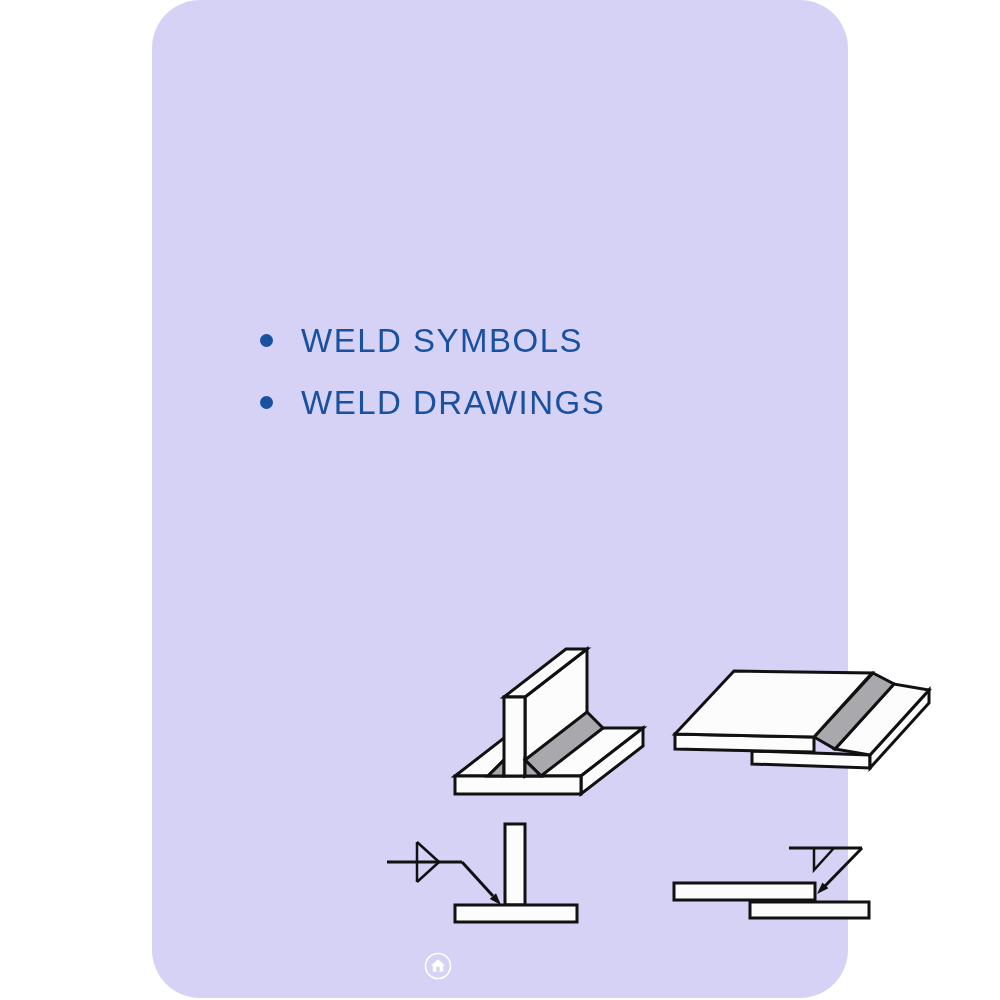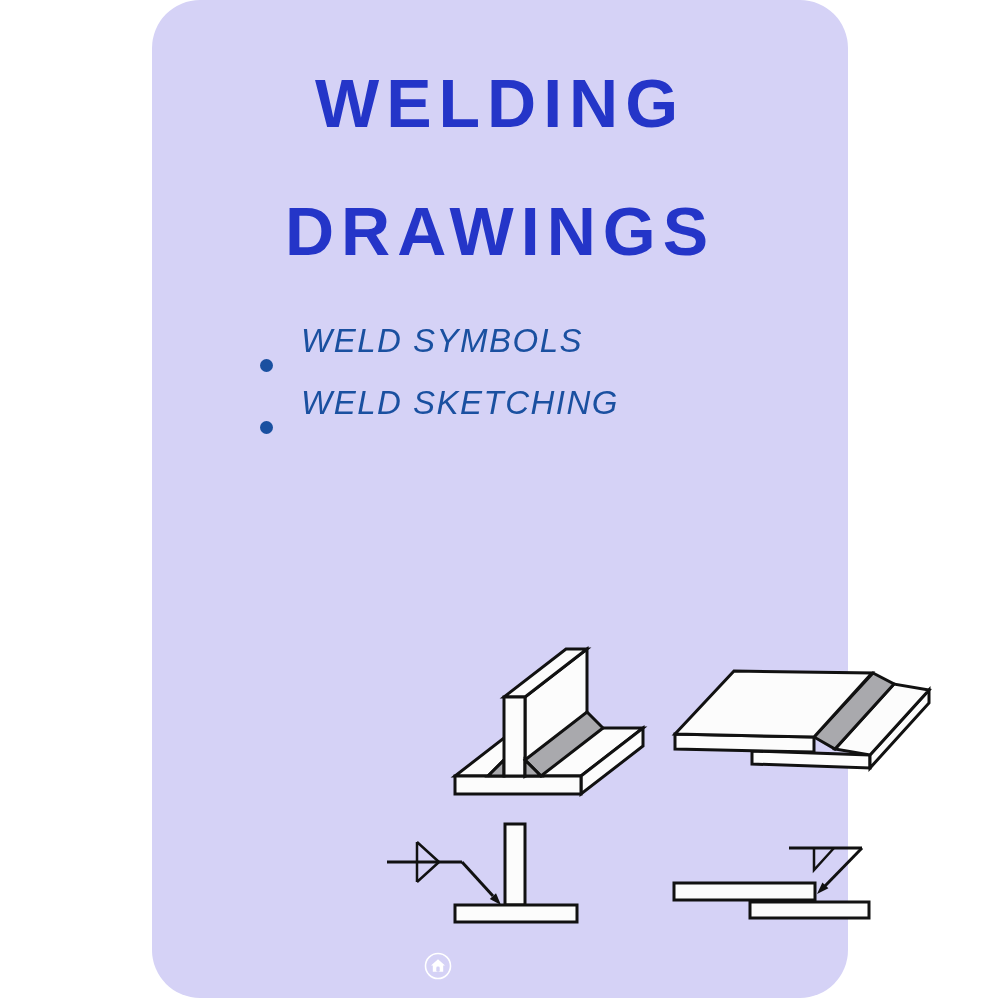--- a/index.html
+++ b/index.html
@@ -14,21 +14,21 @@
   }
   .title{
     position:absolute;left:0;right:0;top:70px;text-align:center;
     color:#2435c8;font-weight:bold;font-size:68px;line-height:66px;
     letter-spacing:7px;
   }
   .title-line{margin-bottom:62px;}
   .bullets{
     position:absolute;left:108px;top:310px;margin:0;padding:0;list-style:none;
   }
-  .bullet-item{display:flex;align-items:flex-end;font-style:italic;}
+  .bullet-item{display:flex;align-items:flex-start;}
   .dot{
     width:13px;height:13px;border-radius:50%;background:#1a50a0;
     margin-top:24px;margin-right:28px;flex:0 0 13px;
   }
   .bullet-text{
     display:block;max-width:430px;
     color:#1a50a0;font-size:33px;line-height:62px;letter-spacing:1.5px;
   }
   .illus{position:absolute;}
   .illus-tjoint{left:288px;top:612px;}
@@ -39,33 +39,29 @@
     position:absolute;left:270px;top:950px;width:32px;height:32px;
     background:transparent;border:none;padding:0;cursor:pointer;
   }
   svg{display:block;}
 </style>
 </head>
 <body>
 
 <div class="card">
 
-  <div class="title">
-    <div class="title-line">WELDING</div>
-    <div class="title-line">DRAWINGS</div>
-  </div>
 
   <ul class="bullets">
     <li class="bullet-item">
       <span class="dot"></span>
       <span class="bullet-text">WELD SYMBOLS</span>
     </li>
     <li class="bullet-item">
       <span class="dot"></span>
-      <span class="bullet-text">WELD SKETCHING</span>
+      <span class="bullet-text">WELD DRAWINGS</span>
     </li>
   </ul>
 
   <svg class="illus illus-tjoint" width="210" height="190" viewBox="0 0 210 190">
     <g stroke="#111" stroke-width="3" stroke-linejoin="miter">
       <g>
         <polygon points="15,164 141,164 203,116 77,116" fill="#fcfcfc"></polygon>
         <polygon points="141,164 203,116 203,134 141,182" fill="#fcfcfc"></polygon>
         <polygon points="15,164 141,164 141,182 15,182" fill="#fcfcfc"></polygon>
       </g>

